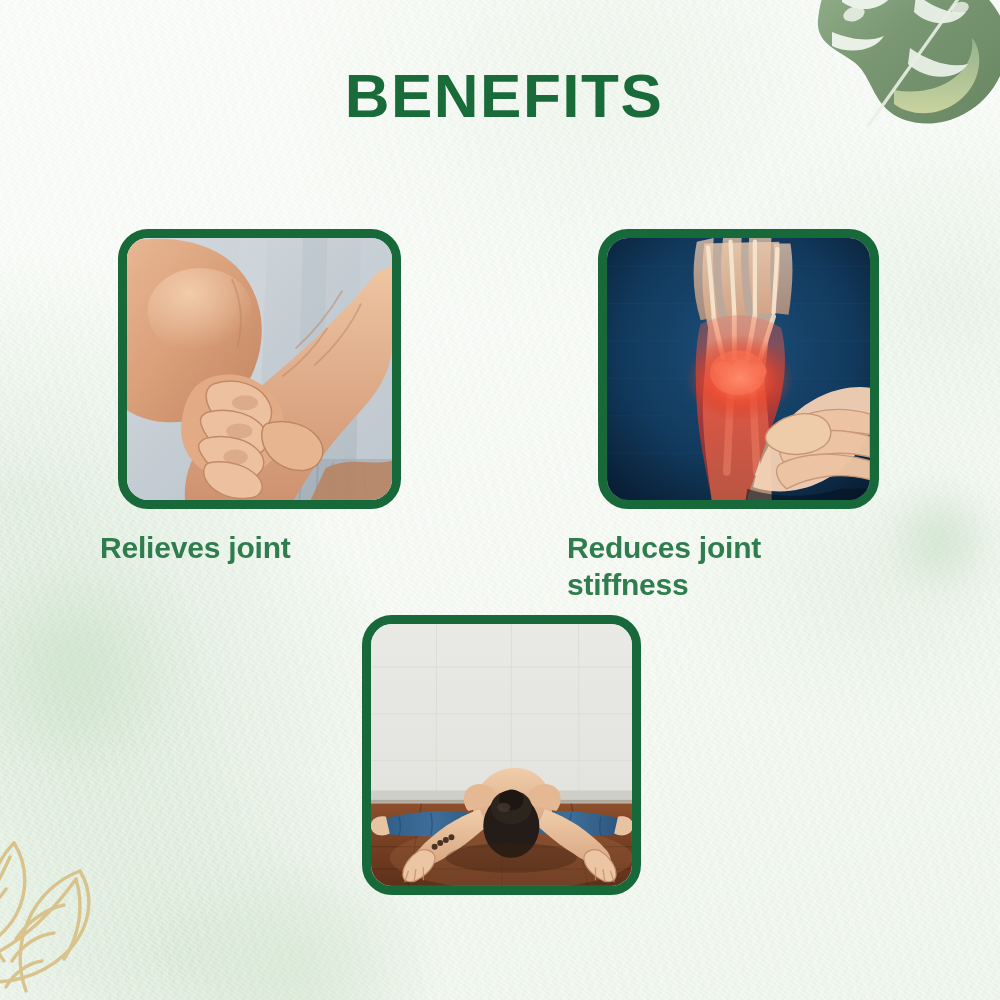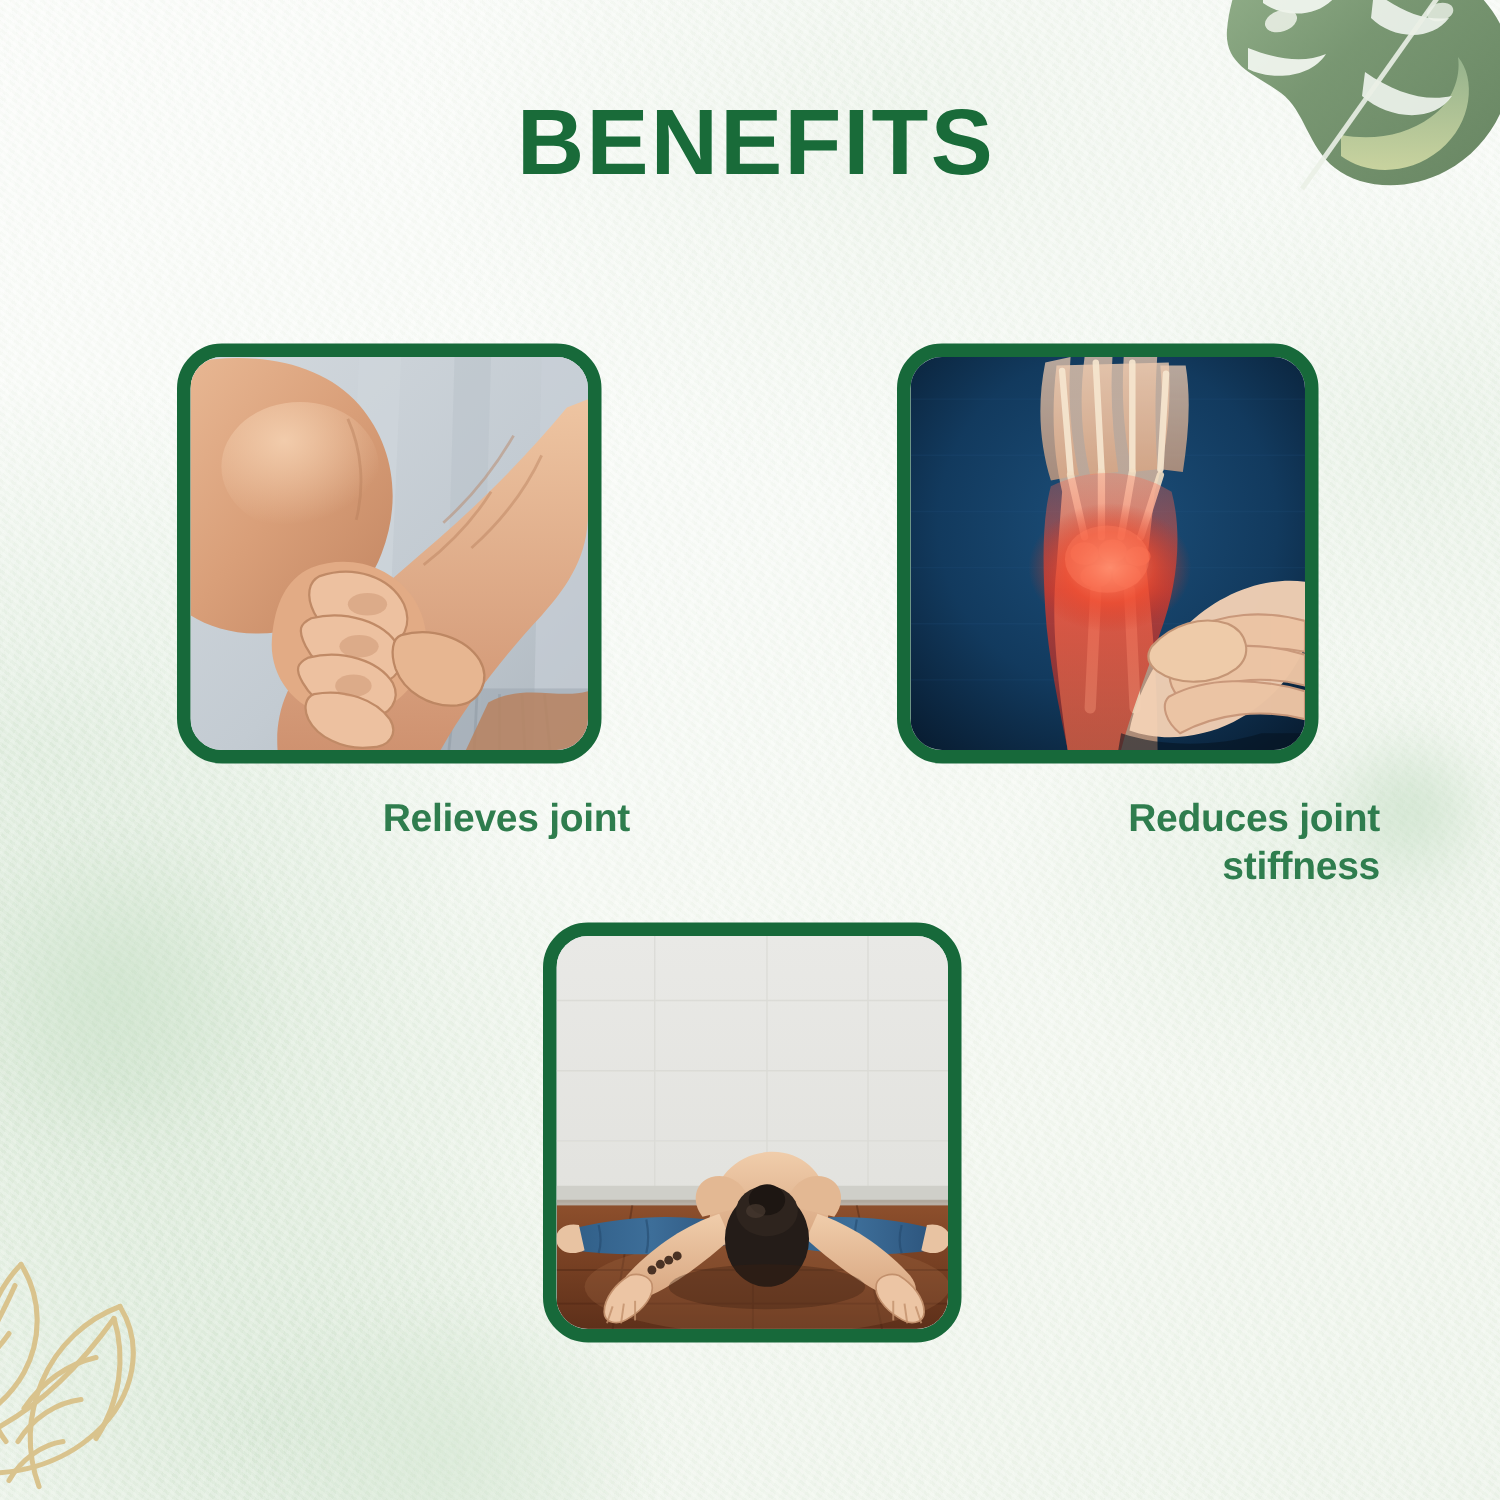--- a/index.html
+++ b/index.html
@@ -79,30 +79,30 @@
   }
   .card-1 { left:118px; top:229px; width:283px; height:280px; }
   .card-2 { left:598px; top:229px; width:281px; height:280px; }
   .card-3 { left:362px; top:615px; width:279px; height:280px; }
 
   .photo { position:absolute; inset:0; overflow:hidden; }
 
   
   .caption {
     position:absolute;
-    text-align:right;
+    text-align:left;
     color:#2f7d4e;
-    font-size:26px;
+    font-size:30px;
     font-weight:700;
     line-height:1.22;
     letter-spacing:-.2px;
     font-family:"Liberation Sans", sans-serif;
   }
   .caption-1 { left:100px;  top:530px; width:320px; }
-  .caption-2 { left:600px;  top:530px; width:320px; }
+  .caption-2 { left:567px;  top:530px; width:320px; }
   .caption-3 { left:340px;  top:916px; width:325px; }
   .caption span { display:block; }
 </style>
 </head>
 <body>
 
 <div id="poster">
 
   <div class="bg-base"></div>
   <div class="bg-noise"></div>

